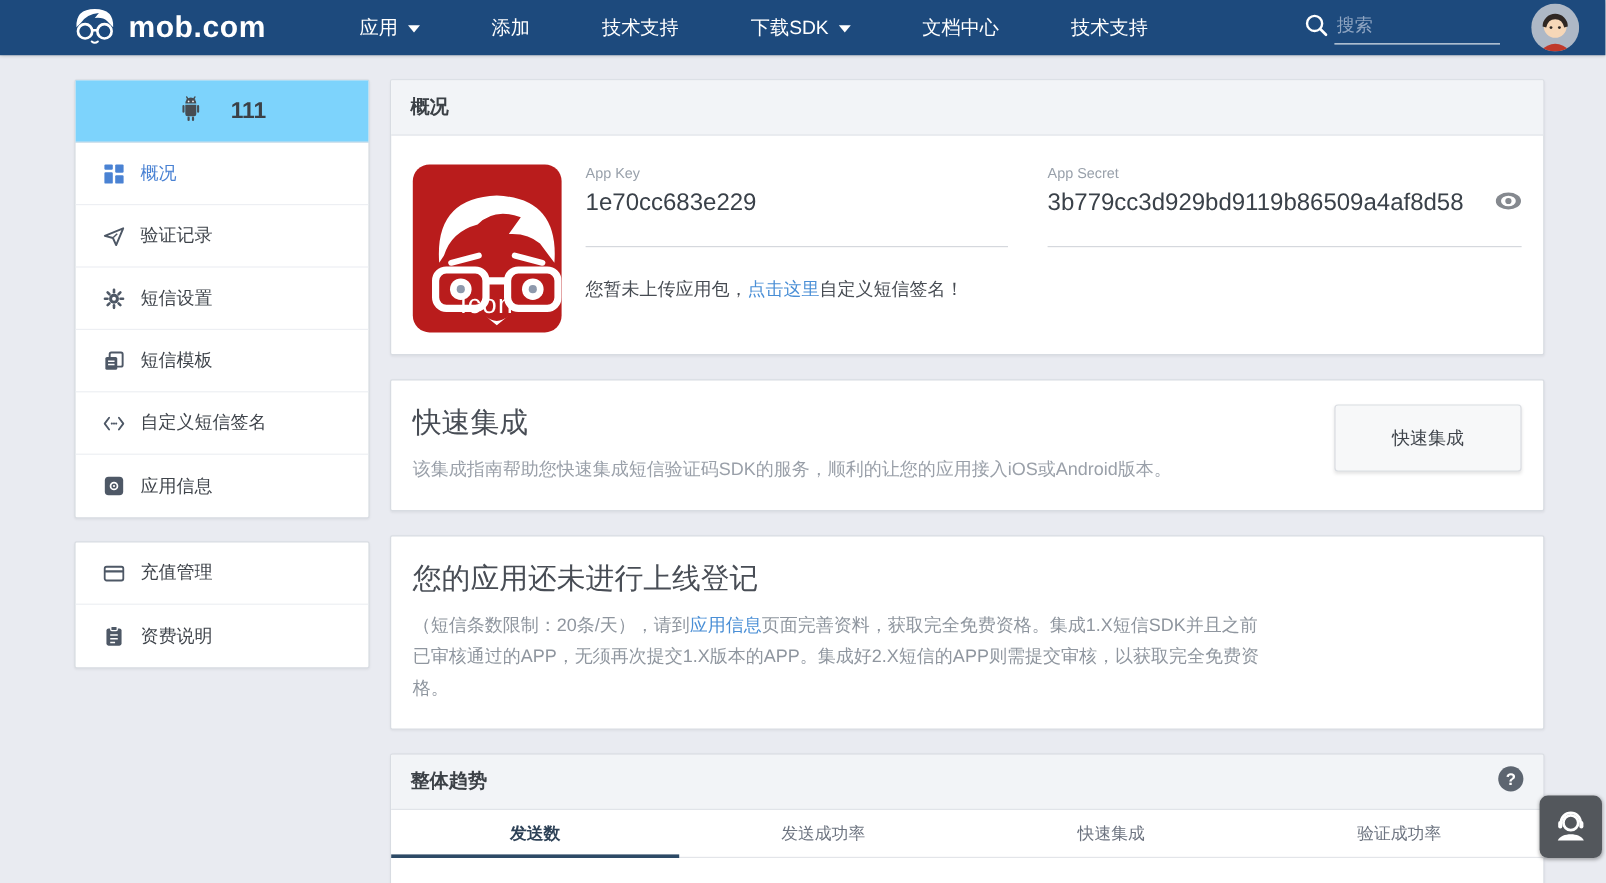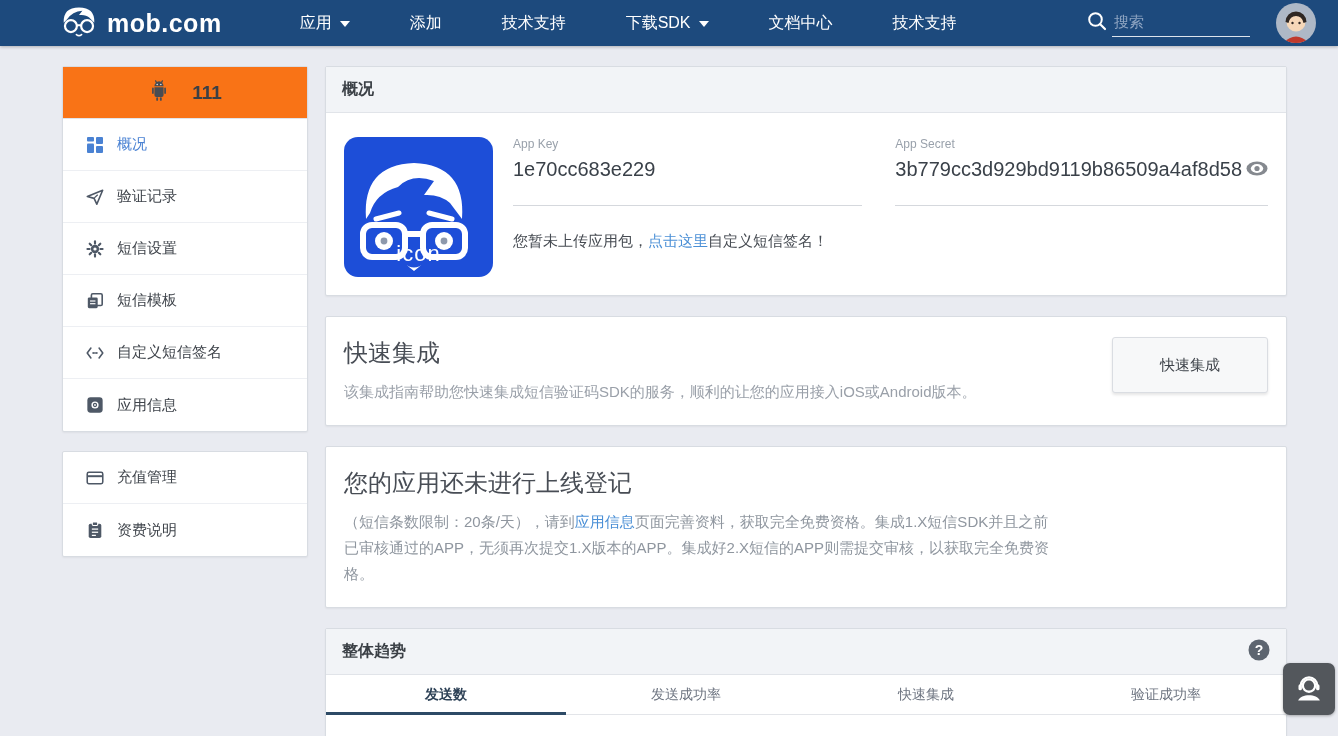--- a/index.html
+++ b/index.html
@@ -18,38 +18,38 @@
   .logo-text { font-size:25px; font-weight:bold; letter-spacing:.5px; }
   .nav-menu { display:flex; align-items:center; margin-left:48px; }
   .nav-item {
     font-size:16px; padding:4px 30px; height:46px; display:flex; align-items:center;
     gap:8px; cursor:pointer; white-space:nowrap;
   }
   .caret {
     width:0; height:0; border-left:5px solid transparent; border-right:5px solid transparent;
     border-top:6px solid #fff; margin-top:2px;
   }
-  .nav-search { margin-left:auto; display:flex; align-items:center; gap:4px; }
+  .nav-search { margin-left:auto; display:flex; align-items:flex-end; gap:4px; }
   .search-input {
     width:138px; background:transparent; border:none; outline:none;
     border-bottom:1px solid rgba(255,255,255,.85); color:#fff;
     font-size:15px; padding:4px 2px 6px;
   }
   .search-input::placeholder { color:#8fa5c2; }
   .avatar { width:40px; height:40px; border-radius:50%; margin-left:26px; cursor:pointer; display:block; }
 
   
   .sidebar { position:absolute; left:62px; top:66px; width:246px; }
   .side-card {
     background:#fff; border:1px solid #d8dce2; border-radius:2px;
     box-shadow:0 1px 2px rgba(0,0,0,.05);
   }
   .side-card + .side-card { margin-top:19px; }
   .side-head {
-    height:52px; background:#f97316; border-bottom:1px solid #e1e4e9;
+    height:52px; background:#7dd3fc; border-bottom:1px solid #e1e4e9;
     display:flex; align-items:center; justify-content:center; gap:22px;
     font-size:19px; font-weight:bold; color:#3b4046;
   }
   .side-item {
     height:52px; display:flex; align-items:center; gap:13px; padding-left:23px;
     font-size:15px; color:#3f444b; cursor:pointer; border-bottom:1px solid #edeff3;
   }
   .side-item:last-child { border-bottom:none; }
   .side-item.active { color:#4a82d3; }
   .side-icon { width:18px; height:18px; flex:none; display:block; }
@@ -62,21 +62,21 @@
   }
   .card-head {
     height:46px; background:#f2f4f7; border-bottom:1px solid #e1e4e9;
     display:flex; align-items:center; justify-content:space-between; padding:0 16px;
   }
   .card-head .hd-title { font-size:16px; font-weight:bold; color:#3b4046; }
 
   
   .ov-body { display:flex; padding:24px 18px 18px; }
   .app-icon {
-    width:149px; height:140px; border-radius:14px; background:#1d4ed8;
+    width:124px; height:140px; border-radius:14px; background:#b91c1c;
     position:relative; flex:none; margin-right:20px; overflow:hidden;
   }
   .app-icon-label {
     position:absolute; left:0; right:0; bottom:10px; text-align:center;
     color:#fff; font-size:22px; letter-spacing:1px;
   }
   .ov-fields { flex:1; min-width:0; }
   .ov-row { display:flex; }
   .field { }
   .field-key   { width:352px; margin-right:33px; }

